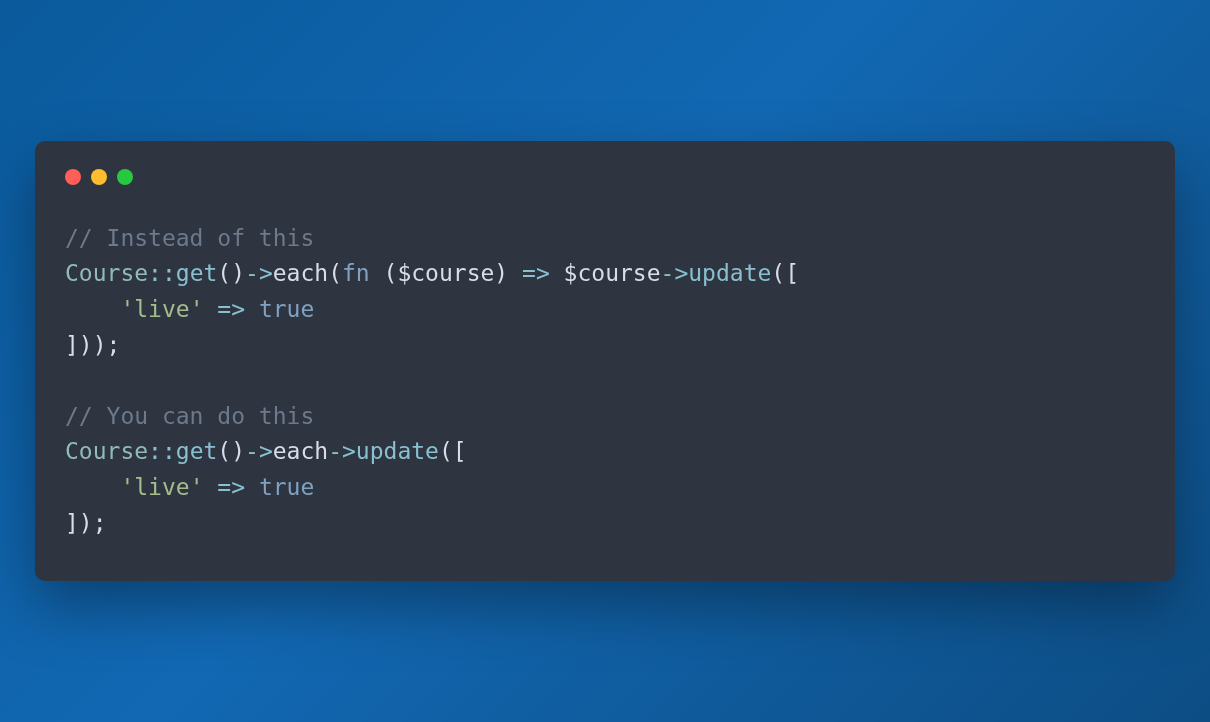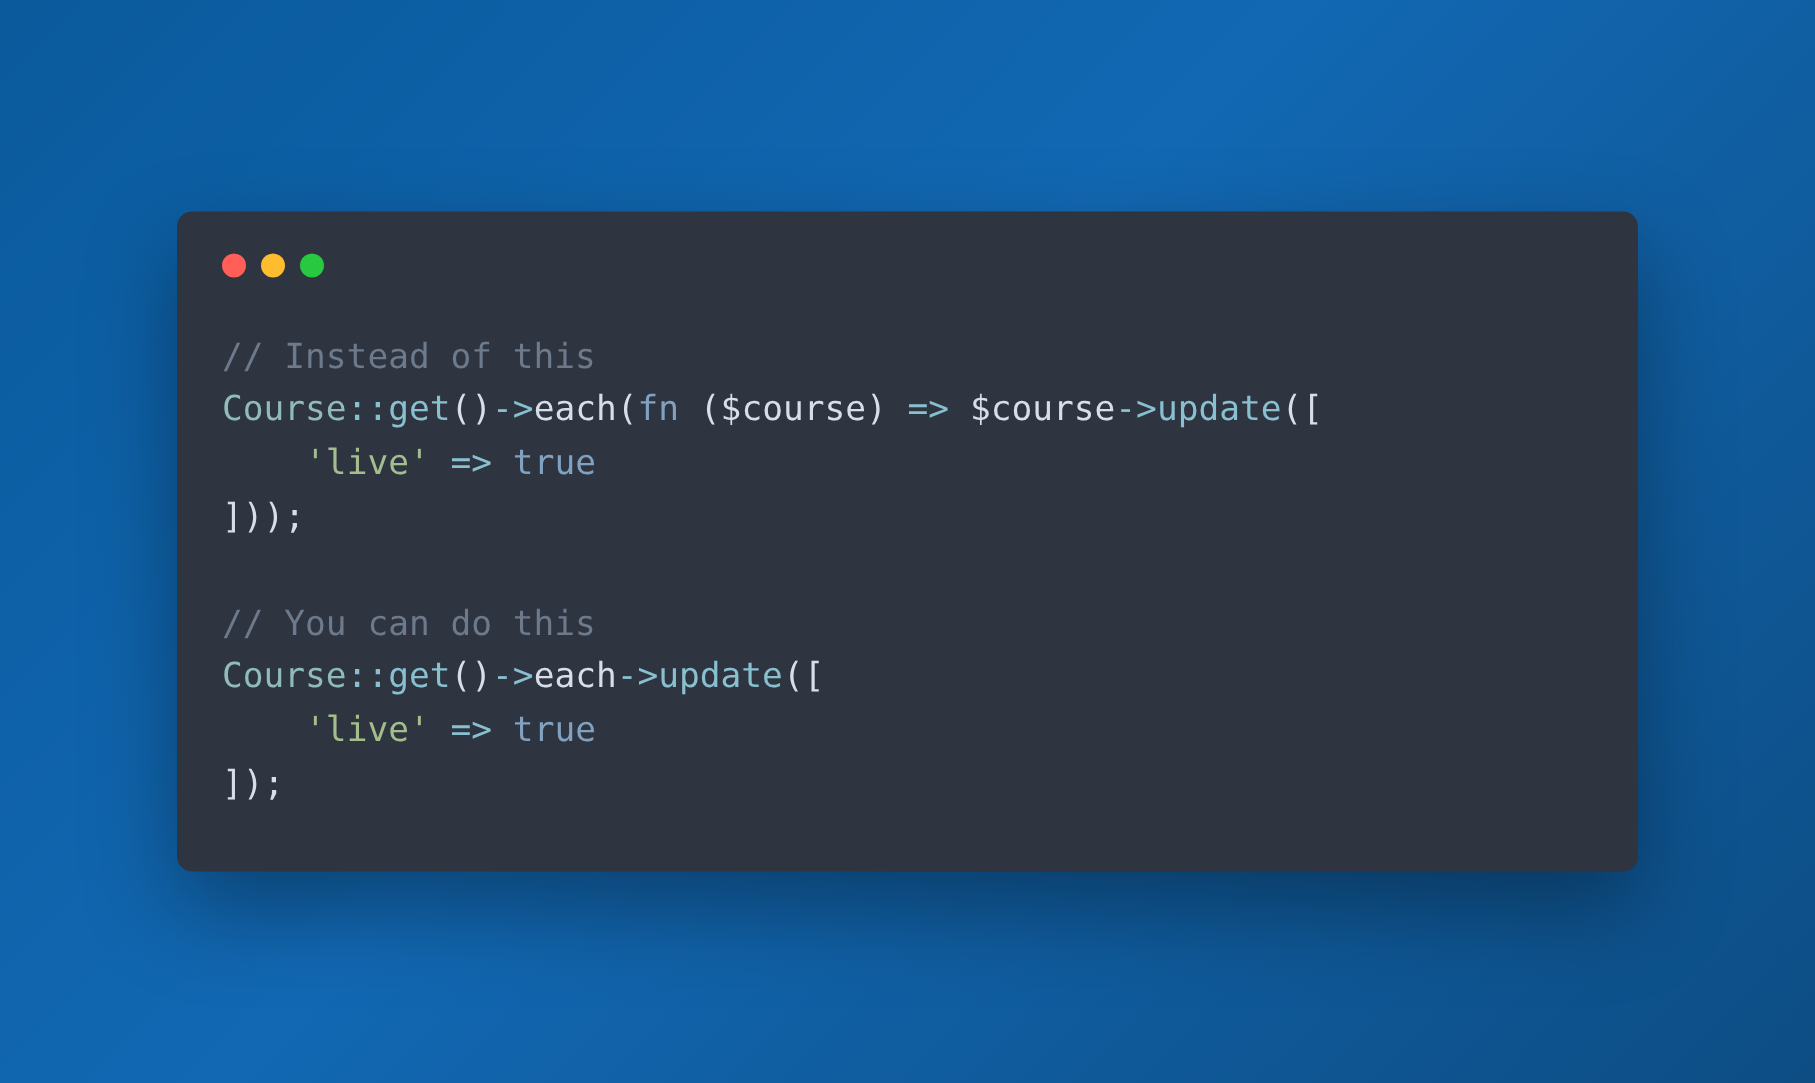--- a/index.html
+++ b/index.html
@@ -7,21 +7,21 @@
     width: 1210px;
     height: 722px;
     background: linear-gradient(135deg, #0a5a9c 0%, #1268b3 45%, #0d4d84 100%);
     display: flex;
     align-items: center;
     justify-content: center;
     font-family: ui-monospace, "SF Mono", Menlo, Consolas, monospace;
     overflow: hidden;
   }
   .window {
-    width: 974px;
+    width: 1140px;
     background: #2e3440;
     border-radius: 10px;
     box-shadow: 0 25px 60px rgba(0,0,0,0.35);
     padding: 28px 30px 40px 30px;
   }
   .traffic {
     display: flex;
     gap: 10px;
     margin-bottom: 36px;
   }

